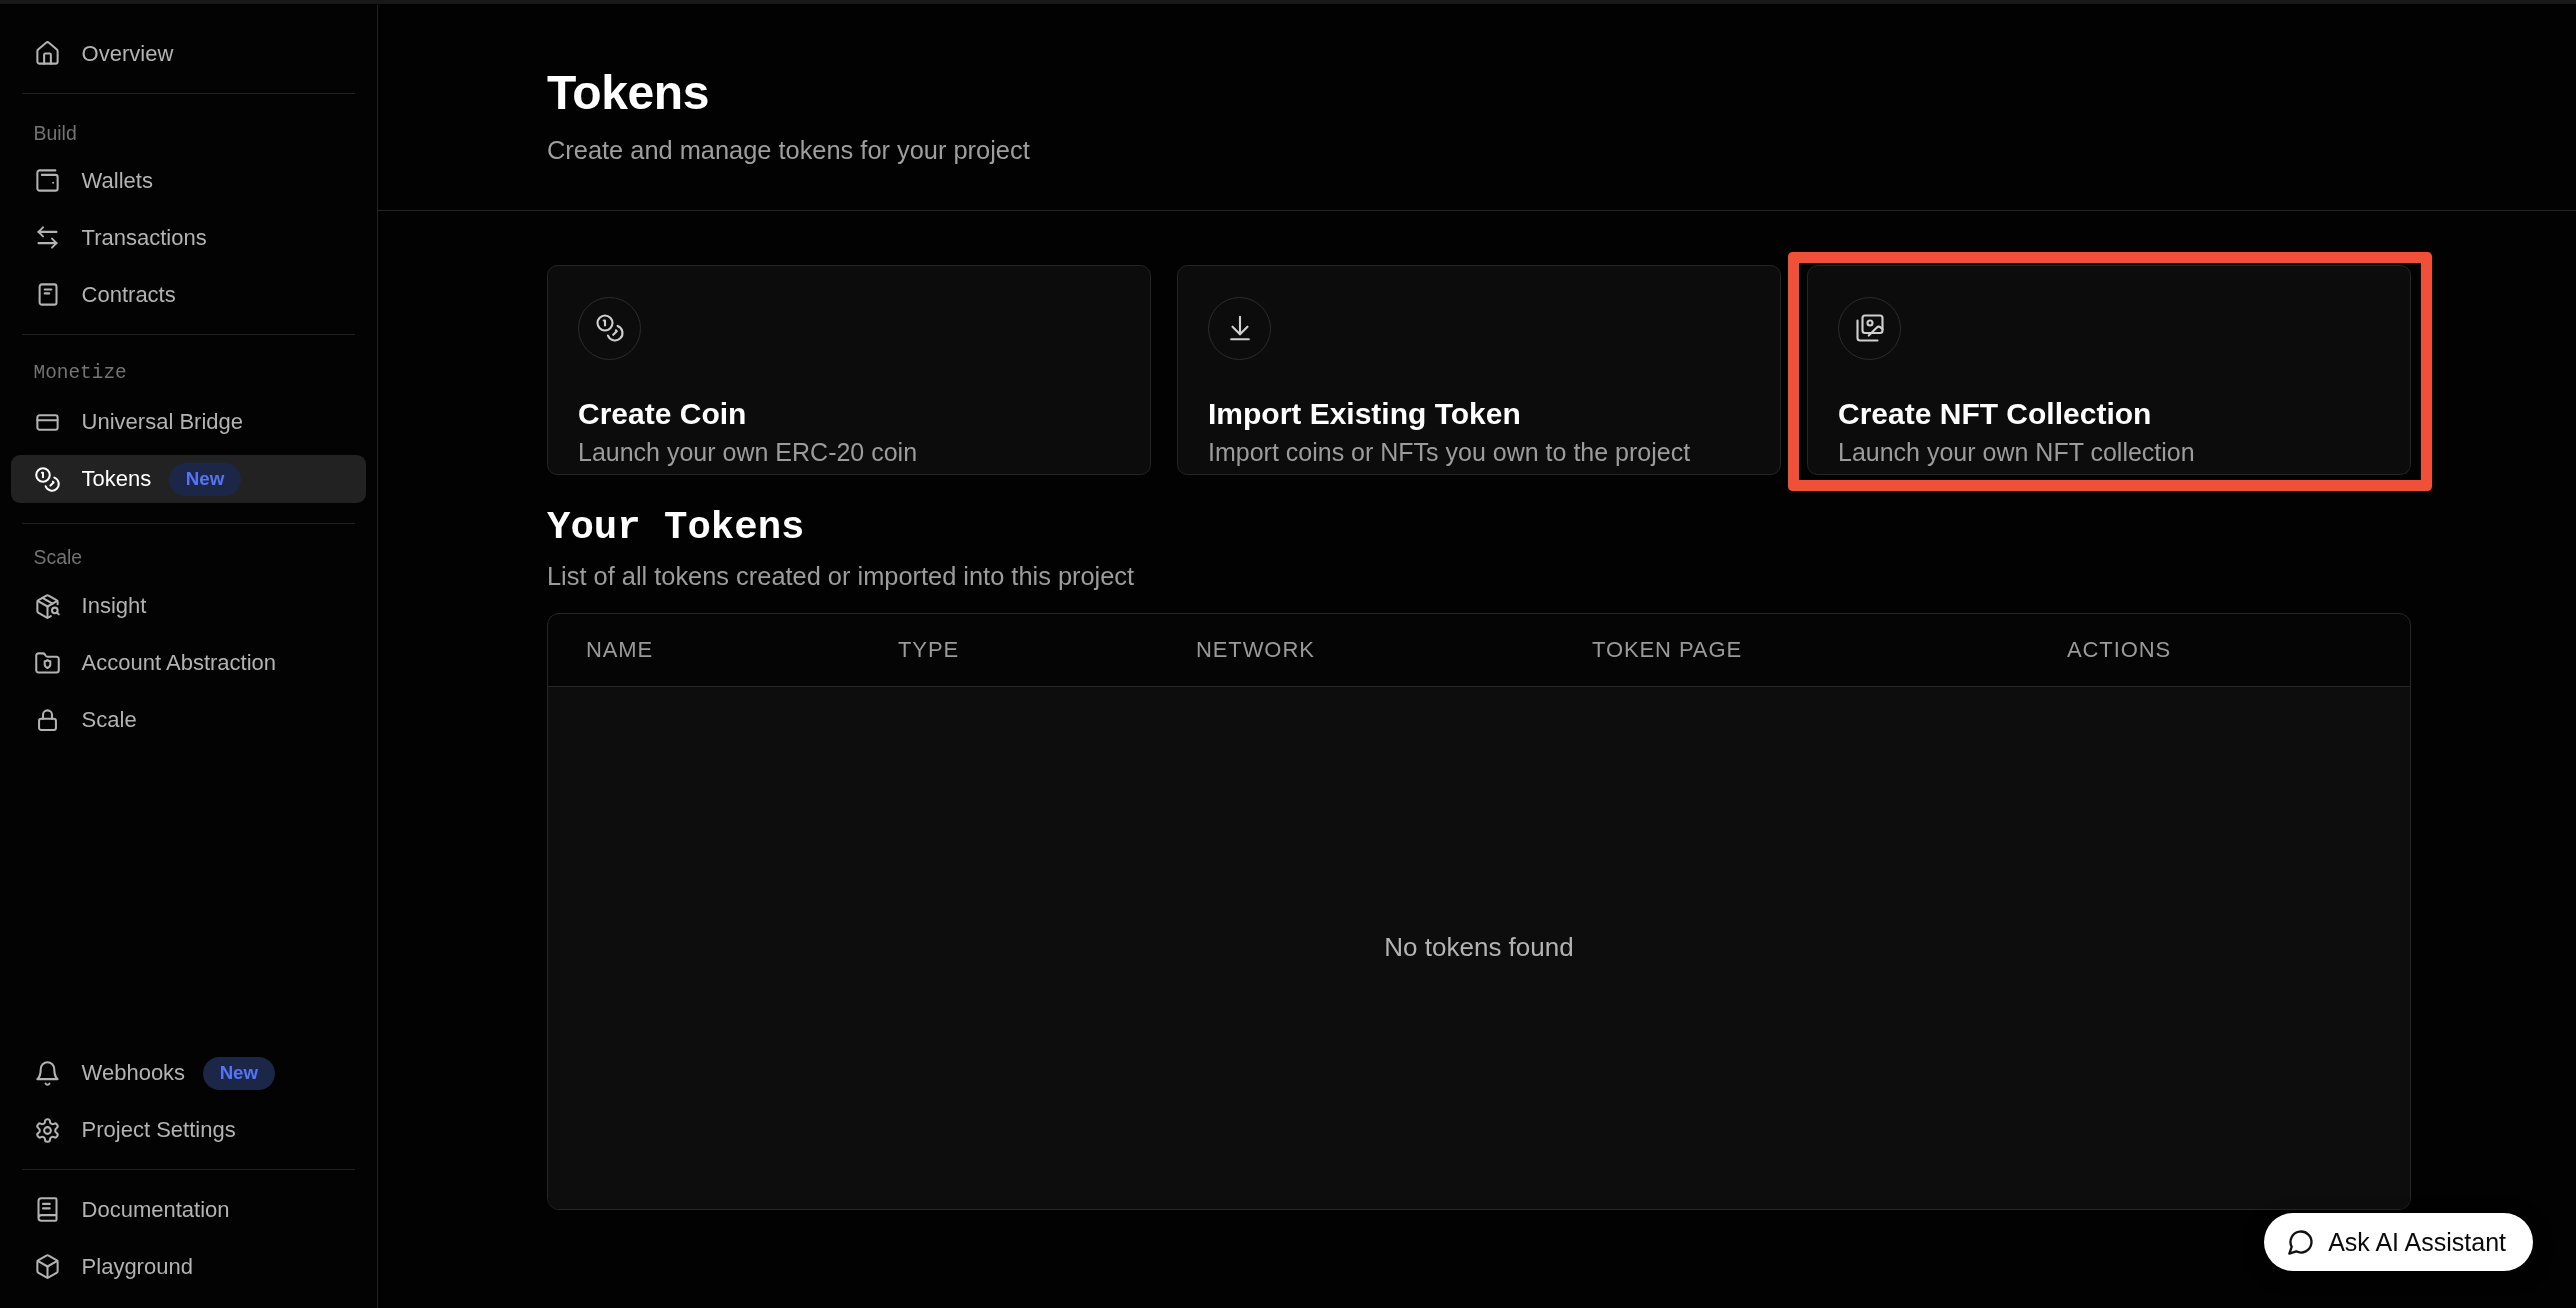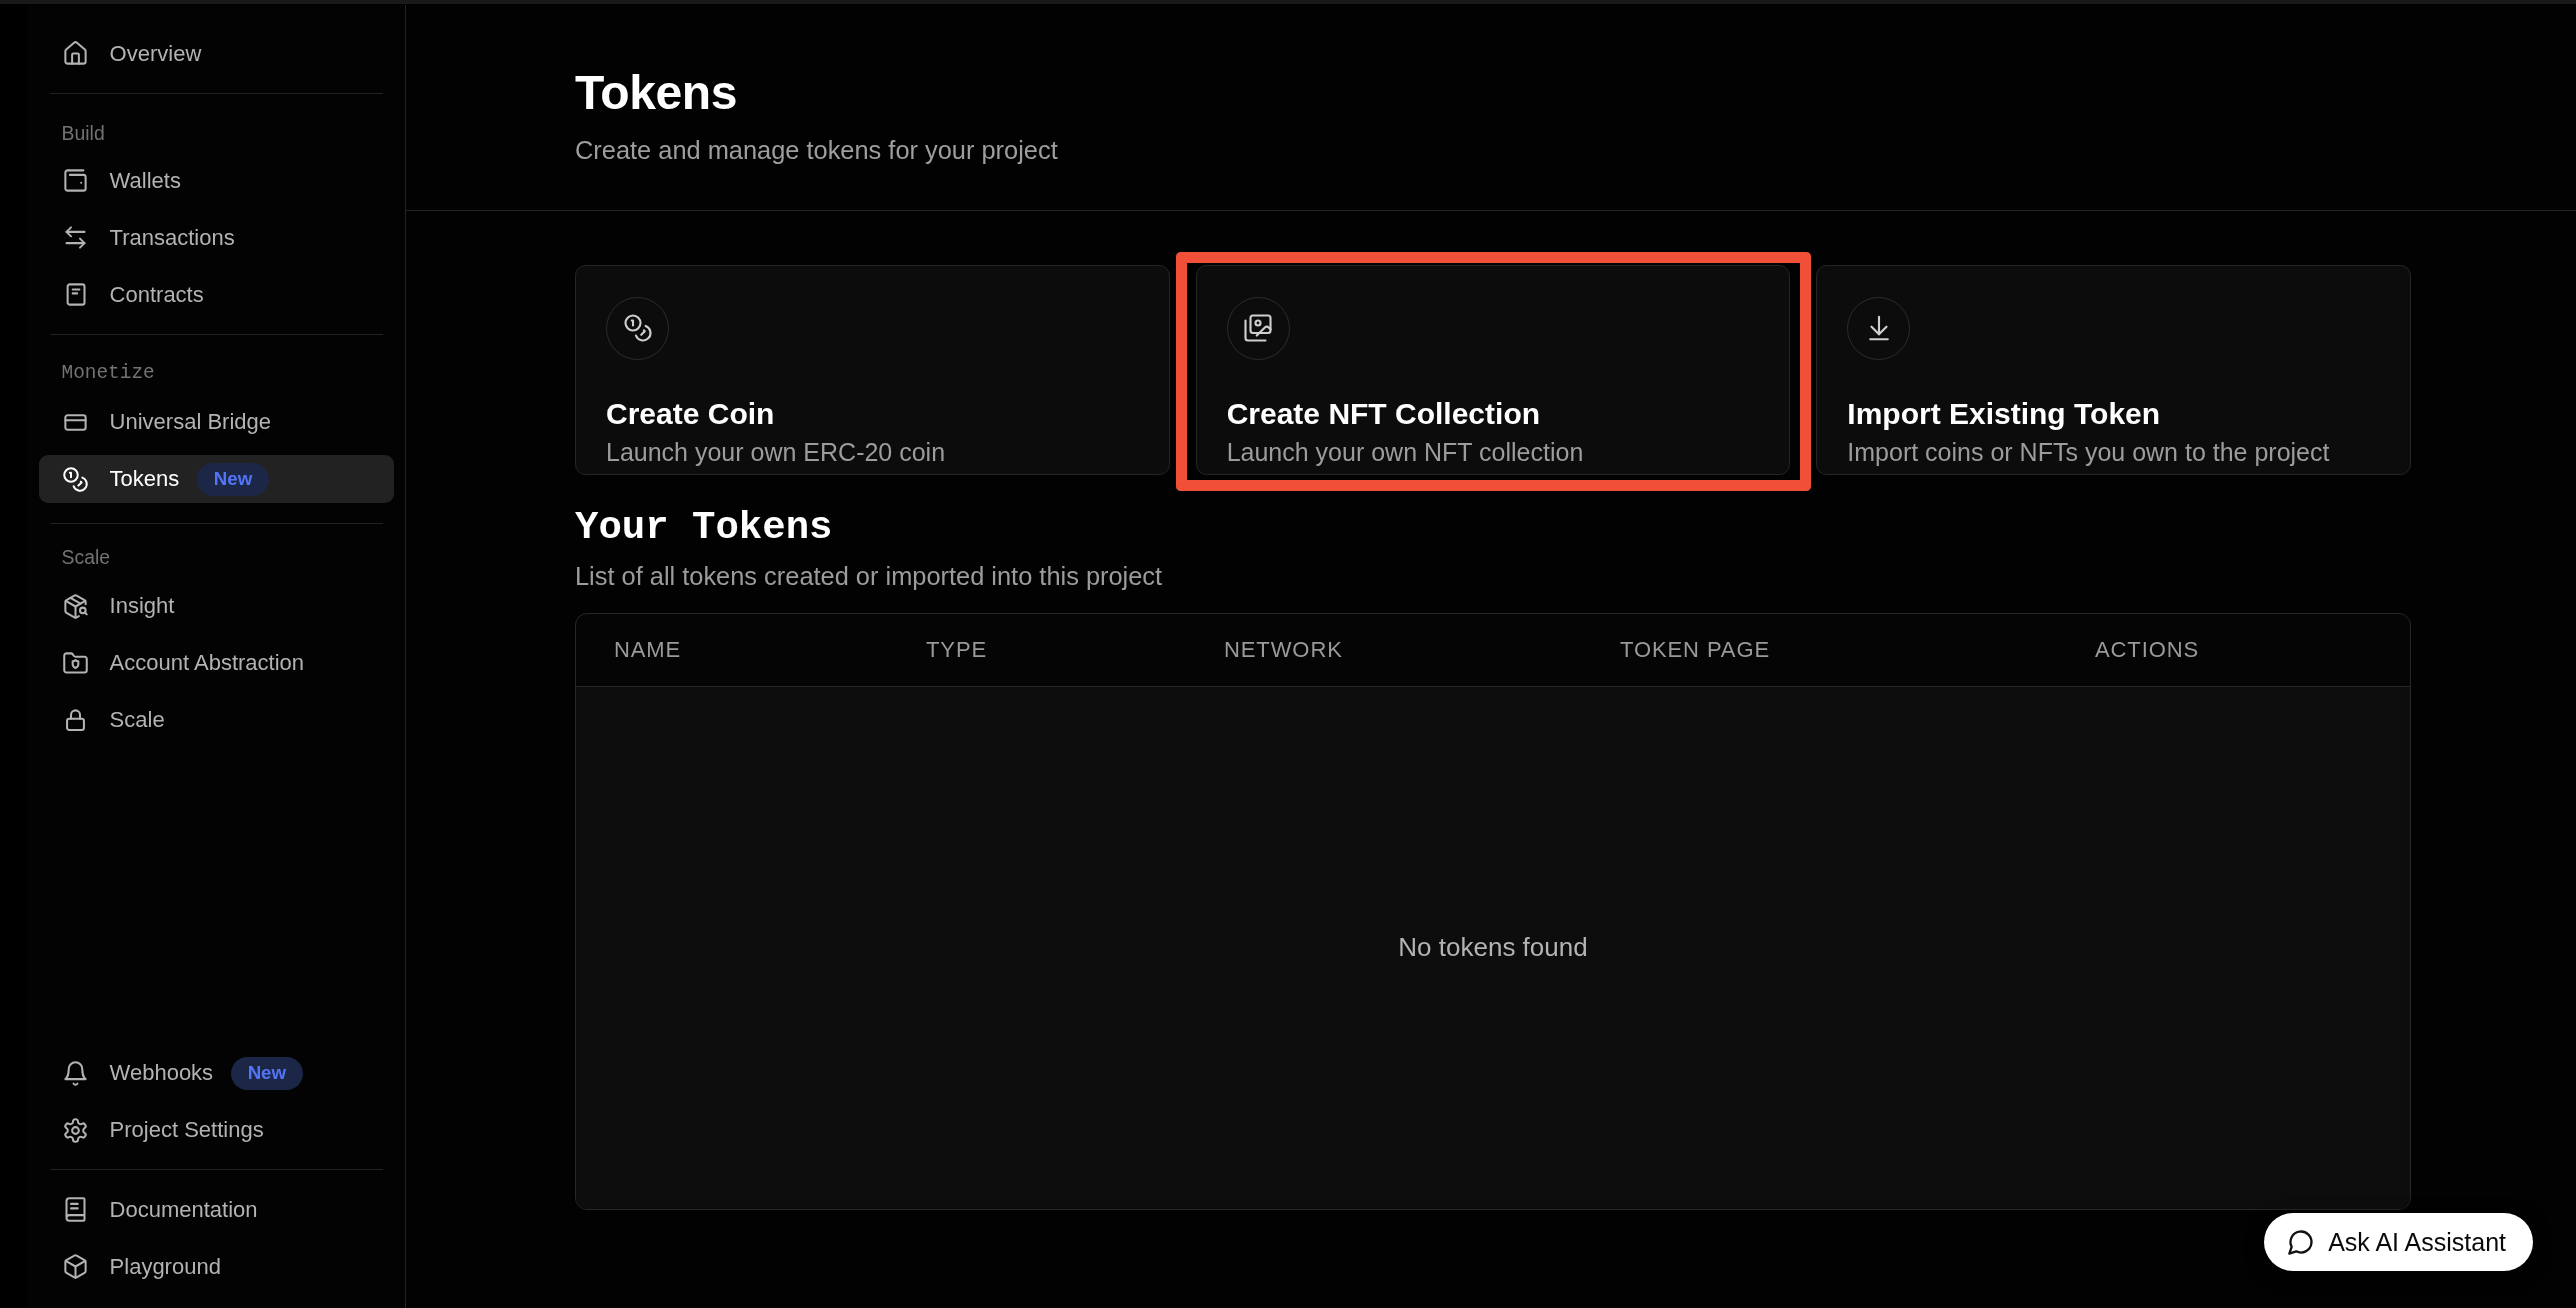--- a/index.html
+++ b/index.html
@@ -2,21 +2,21 @@
 <html style="font-size:12px"><head>
 <meta charset="utf-8">
 <style>
   * { margin:0; padding:0; box-sizing:border-box; }
   html,body { width:2576px; height:1309px; background:#000; overflow:hidden;
     font-family:"Liberation Sans","DejaVu Sans",sans-serif; color:#fff; }
   svg { display:block; }
 
   .top-strip { height:4.5px; width:100%; background:#191919; border-bottom:0.7px solid #000; }
 
-  .layout { display:flex; height:1304px;padding-left:28px; }
+  .layout { display:flex; height:1304px; }
 
   
   .sidebar { width:378px; min-width:378px; background:#030303; border-right:0.7px solid #232323;
     display:flex; flex-direction:column; padding:25.4px 11.2px 18px 11.2px; }
   .nav-item { display:flex; align-items:center; height:48px; border-radius:9px;
     padding:0 0 0 22.4px; color:#b3b3b3; cursor:pointer; }
   .nav-item + .nav-item { margin-top:9px; }
   .nav-item.selected { background:#222222; color:#fff; }
   .nav-icon { width:27px; height:27px; stroke:currentColor; fill:none;
     stroke-width:1.8; stroke-linecap:round; stroke-linejoin:round; flex:none; }
@@ -225,49 +225,49 @@
                   <path d="M7 6h1v4"></path>
                   <path d="m16.71 13.88.7.71-2.82 2.82"></path>
                 </svg>
             </div>
             <div class="card-title">Create Coin</div>
             <div class="card-desc">Launch your own ERC-20 coin</div>
           </div>
         </div>
 
         <div class="card-wrap">
+          <div class="action-card">
+            <div class="card-icon-circle">
+              <svg class="card-icon" viewBox="0 0 24 24">
+                  <path d="M12 17V3"></path>
+                  <path d="m6 11 6 6 6-6"></path>
+                  <path d="M19 21H5"></path>
+                </svg>
+            </div>
+            <div class="card-title">Import Existing Token</div>
+            <div class="card-desc">Import coins or NFTs you own to the project</div>
+          </div>
+        </div>
+
+        <div class="card-wrap">
           <div class="red-annotation"></div>
           <div class="action-card">
             <div class="card-icon-circle">
               <svg class="card-icon" viewBox="0 0 24 24">
                   <path d="M18 22H4a2 2 0 0 1-2-2V6"></path>
                   <path d="m22 13-1.296-1.296a2.41 2.41 0 0 0-3.408 0L11 18"></path>
                   <circle cx="12" cy="8" r="2"></circle>
                   <rect x="6" y="2" width="16" height="14" rx="2"></rect>
                 </svg>
             </div>
             <div class="card-title">Create NFT Collection</div>
             <div class="card-desc">Launch your own NFT collection</div>
           </div>
         </div>
 
-        <div class="card-wrap">
-          <div class="action-card">
-            <div class="card-icon-circle">
-              <svg class="card-icon" viewBox="0 0 24 24">
-                  <path d="M12 17V3"></path>
-                  <path d="m6 11 6 6 6-6"></path>
-                  <path d="M19 21H5"></path>
-                </svg>
-            </div>
-            <div class="card-title">Import Existing Token</div>
-            <div class="card-desc">Import coins or NFTs you own to the project</div>
-          </div>
-        </div>
-
       </div>
 
       <h2 class="section-heading">Your Tokens</h2>
       <div class="section-subtitle">List of all tokens created or imported into this project</div>
 
       <div class="tokens-table">
         <div class="table-header">
           <div class="table-header-cell">NAME</div>
           <div class="table-header-cell">TYPE</div>
           <div class="table-header-cell">NETWORK</div>

